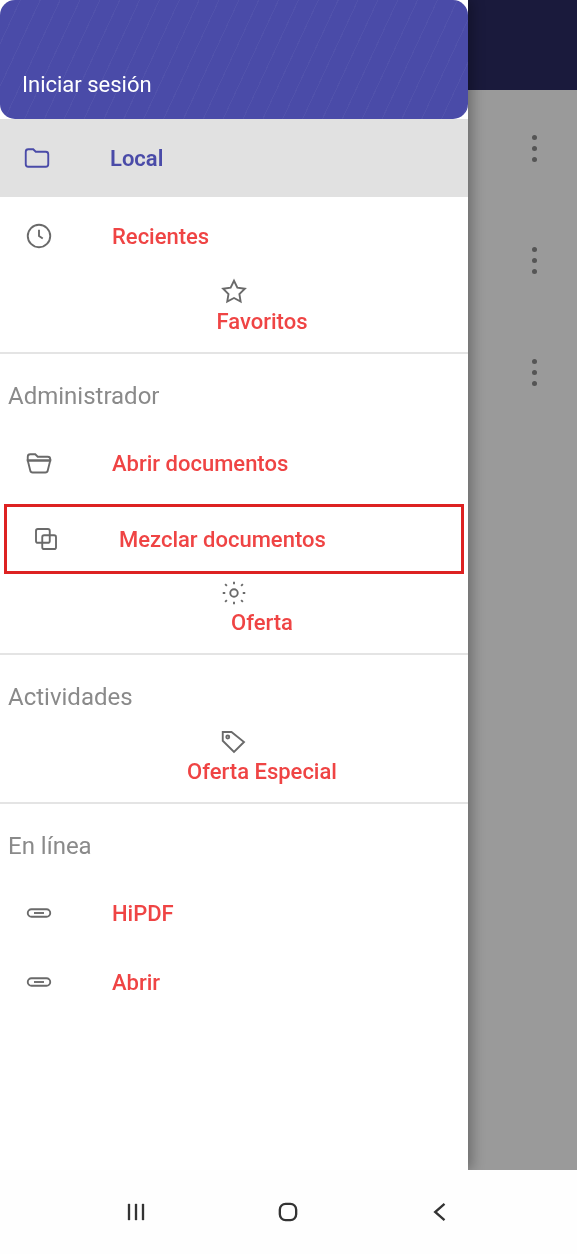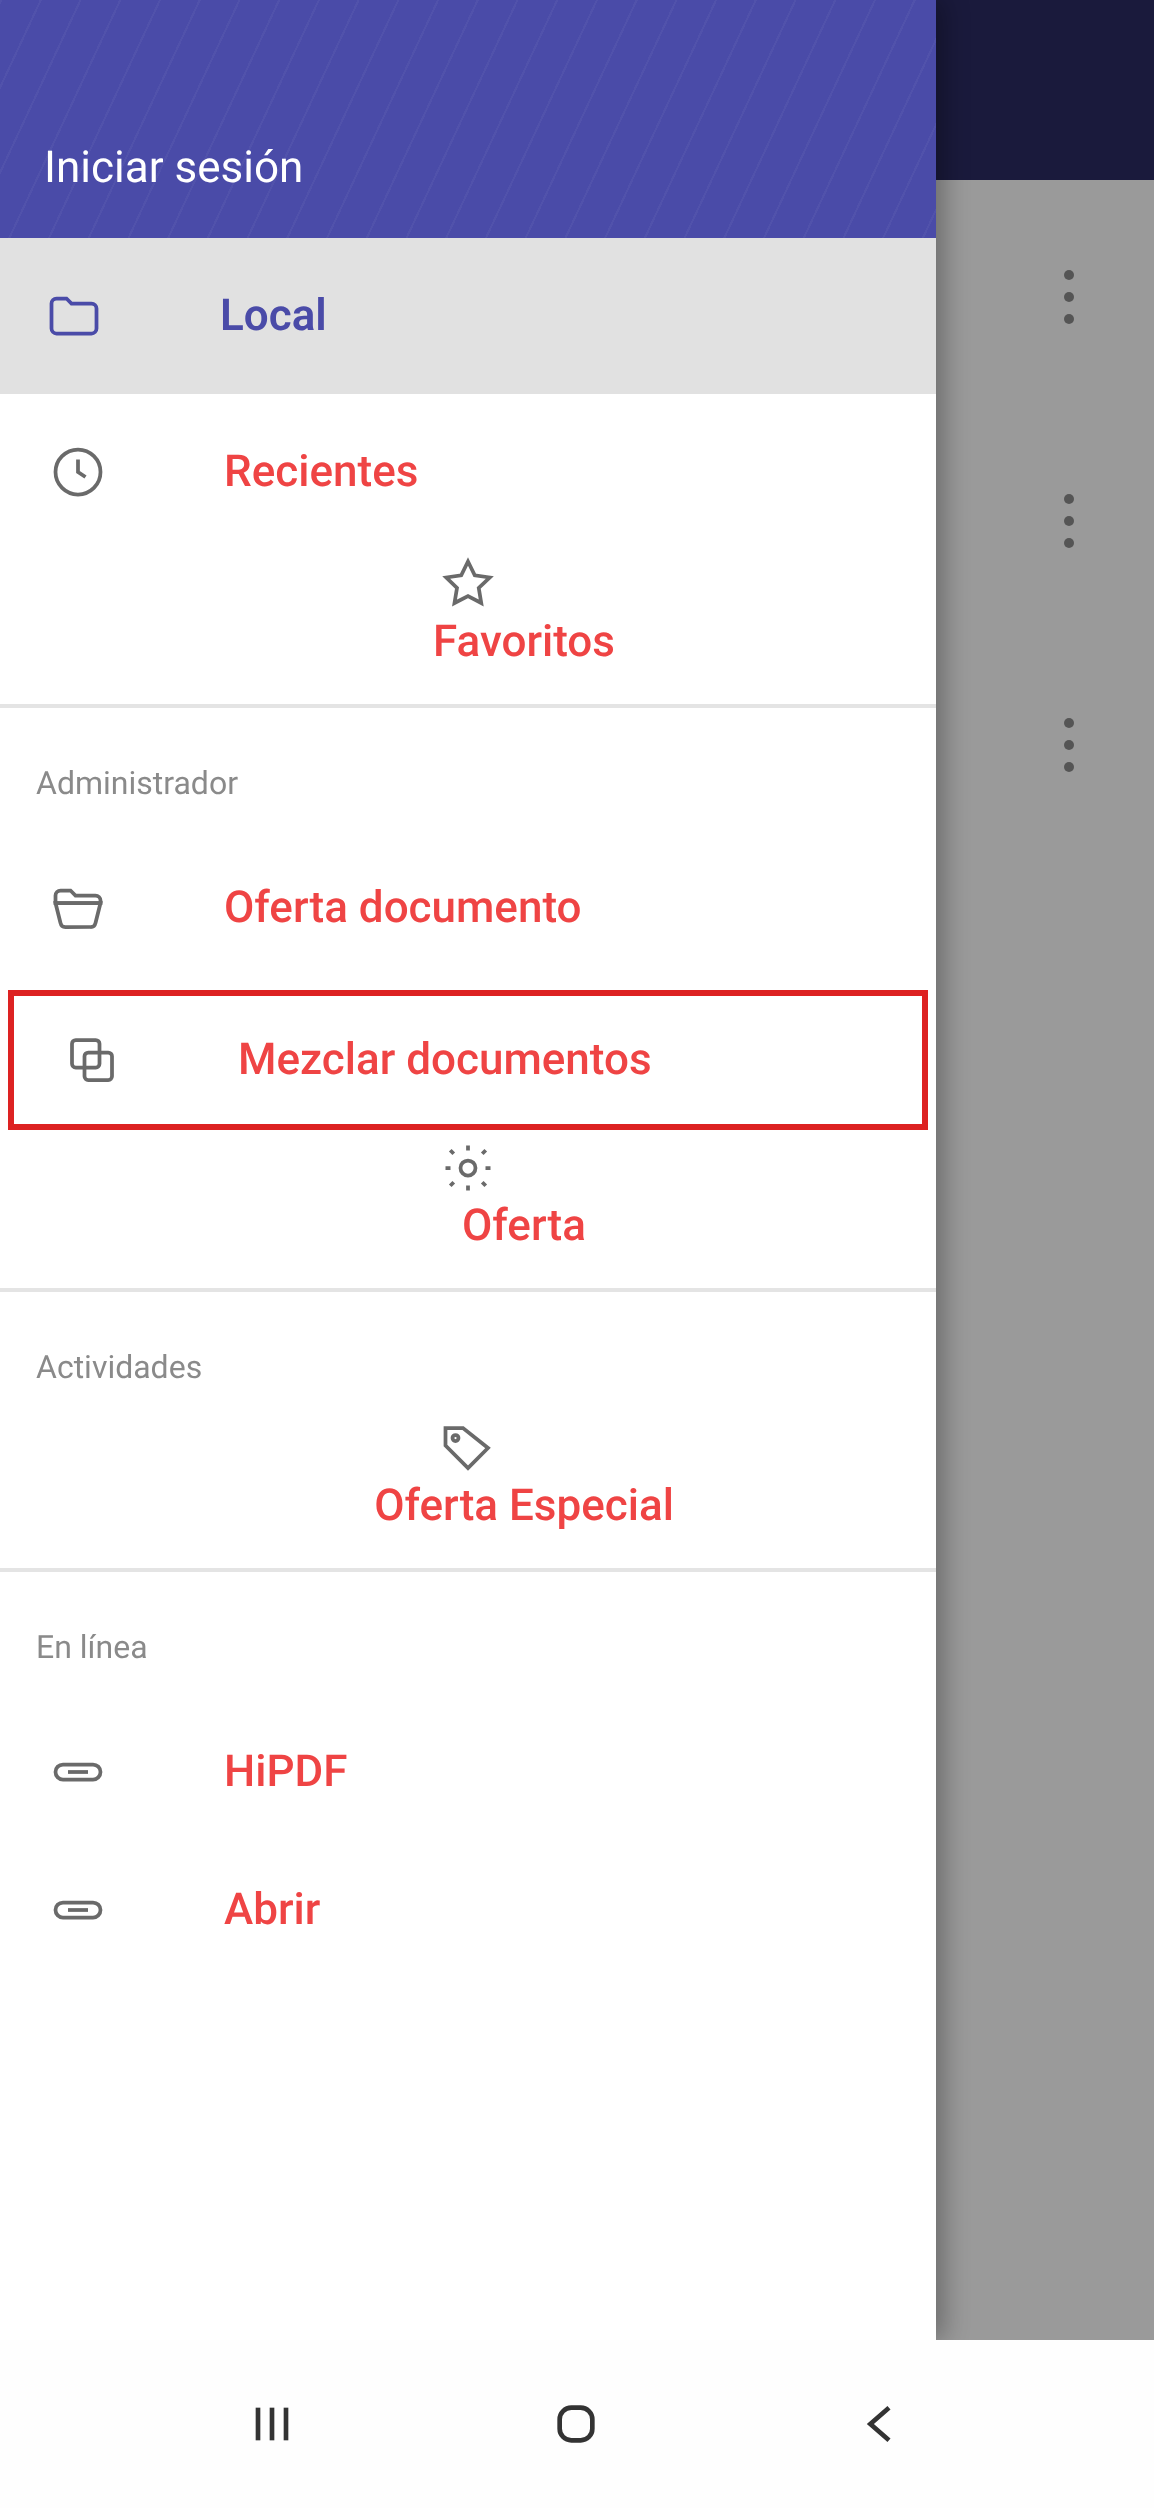--- a/index.html
+++ b/index.html
@@ -48,20 +48,21 @@
       display: flex;
       flex-direction: column;
       overflow: hidden;
     }
     .drawer-header {
       background: #4a4ba8;
       background-image: repeating-linear-gradient(115deg, rgba(255,255,255,0.04) 0, rgba(255,255,255,0.04) 1px, transparent 1px, transparent 18px);
       padding: 0 22px 22px 22px;
       position: relative;
       height: 119px;
+      border-radius: 15px;
     }
     .signin {
       position: absolute;
       bottom: 22px;
       left: 22px;
       color: #fff;
       font-size: 22px;
       font-weight: 400;
     }
     .drawer-body {
@@ -98,22 +99,22 @@
       stroke-width: 1.5;
       fill: none;
     }
     .label {
       margin-left: 56px;
       font-size: 22px;
       color: #ef4444;
       font-weight: 500;
     }
     .section-title {
-      padding: 28px 22px 14px 18px;
-      font-size: 16px;
+      padding: 28px 22px 14px 8px;
+      font-size: 24px;
       color: #8a8a8a;
       border-top: 1px solid #e4e4e4;
       background: #fff;
     }
     .highlight-box {
       border: 3px solid #d22;
       margin: 2px 4px;
     }
     .bottom-nav {
       position: absolute;
@@ -197,21 +198,21 @@
 
     <div class="section-title">Administrador</div>
 
     <div class="menu-item">
       <span class="icon">
         <svg viewBox="0 0 24 24">
             <path d="M3 7a2 2 0 0 1 2-2h4l2 2h8a2 2 0 0 1 2 2v1H3V7z"></path>
             <path d="M3 10h18l-2 8a2 2 0 0 1-2 1.6H7a2 2 0 0 1-2-1.6L3 10z"></path>
           </svg>
       </span>
-      <span class="label">Oferta documento</span>
+      <span class="label">Abrir documentos</span>
     </div>
 
     <div class="highlight-box">
       <div class="menu-item" style="height:64px">
         <span class="icon">
           <svg viewBox="0 0 24 24">
               <rect x="4" y="4" width="11" height="11" rx="1.5"></rect>
               <rect x="9" y="9" width="11" height="11" rx="1.5"></rect>
             </svg>
         </span>

